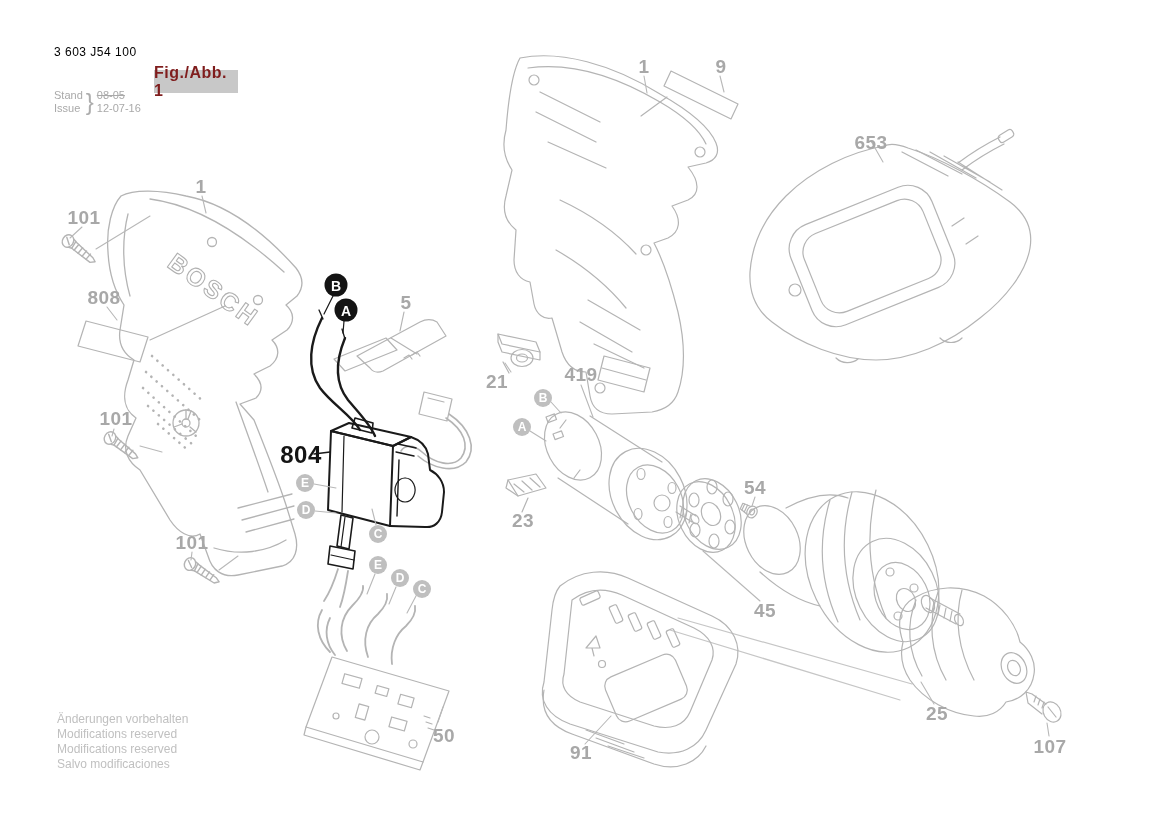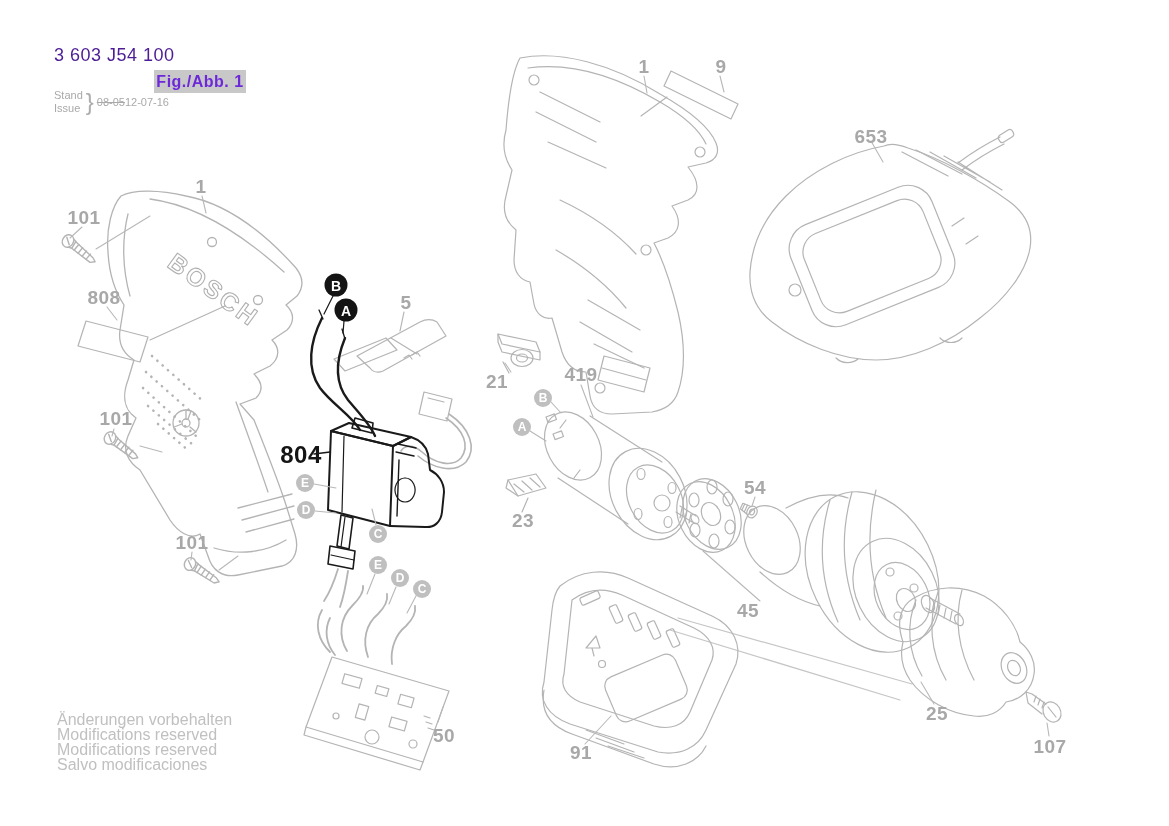--- a/index.html
+++ b/index.html
@@ -1,29 +1,29 @@
 <!DOCTYPE html>
 <html><head>
 <meta charset="utf-8">
 <style>
   html,body{margin:0;padding:0;background:#ffffff;}
   #stage{
     position:relative;width:1169px;height:826px;background:#ffffff;overflow:hidden;
     font-family:"Liberation Sans",sans-serif;
   }
   #art{position:absolute;left:0;top:0;}
-  .hdr-pn{position:absolute;left:54px;top:45px;font-size:18px;color:#4c1d95;letter-spacing:.5px;}
+  .hdr-pn{position:absolute;left:54px;top:45px;font-size:12px;color:#000000;letter-spacing:.5px;}
   .hdr-rev{position:absolute;left:54px;top:67px;color:#a9a9a9;font-size:11px;line-height:13px;display:flex;align-items:center;gap:2px;margin-top:22px;}
   .hdr-rev .lbls{display:flex;flex-direction:column;}
   .hdr-rev .brace{font-size:24px;font-weight:400;color:#adadad;line-height:22px;margin:0 1px;}
-  .hdr-rev .vals{display:flex;flex-direction:row;}
+  .hdr-rev .vals{display:flex;flex-direction:column;}
   .strike{text-decoration:line-through;}
-  .fig-badge{position:absolute;left:154px;top:70px;width:92px;height:23px;background:#c8c8c8;
-    color:#6d28d9;font-weight:bold;font-size:16px;display:flex;align-items:center;justify-content:center;letter-spacing:.5px;}
-  .footer{position:absolute;left:57px;top:712px;font-size:16px;line-height:15px;color:#c0c0c0;}
+  .fig-badge{position:absolute;left:154px;top:70px;width:84px;height:23px;background:#c8c8c8;
+    color:#7f1d1d;font-weight:bold;font-size:16px;display:flex;align-items:center;justify-content:center;letter-spacing:.5px;}
+  .footer{position:absolute;left:57px;top:712px;font-size:12px;line-height:15px;color:#c0c0c0;}
   .plabel{position:absolute;transform:translate(-50%,-50%);font-size:19px;font-weight:bold;color:#a8a8a8;letter-spacing:.5px;white-space:nowrap;}
   .plabel.black{color:#141414;font-size:24px;}
   .co{position:absolute;transform:translate(-50%,-50%);border-radius:50%;display:flex;align-items:center;justify-content:center;font-weight:bold;}
   .co.black{width:23px;height:23px;background:#141414;color:#ffffff;font-size:14px;}
   .co.gray{width:18px;height:18px;background:#bfbfbf;color:#ffffff;font-size:12px;}
 </style>
 </head>
 <body>
 
 <div id="stage">
@@ -354,23 +354,23 @@
   <span class="plabel" style="left:104px;top:298px">808</span>
   <span class="plabel" style="left:116px;top:419px">101</span>
   <span class="plabel" style="left:192px;top:543px">101</span>
   <span class="plabel black" style="left:301px;top:455px">804</span>
   <span class="plabel" style="left:406px;top:303px">5</span>
   <span class="plabel" style="left:497px;top:382px">21</span>
   <span class="plabel" style="left:581px;top:375px">419</span>
   <span class="plabel" style="left:523px;top:521px">23</span>
   <span class="plabel" style="left:644px;top:67px">1</span>
   <span class="plabel" style="left:721px;top:67px">9</span>
-  <span class="plabel" style="left:871px;top:137px">653</span>
+  <span class="plabel" style="left:871px;top:143px">653</span>
   <span class="plabel" style="left:755px;top:488px">54</span>
-  <span class="plabel" style="left:748px;top:611px">45</span>
+  <span class="plabel" style="left:765px;top:611px">45</span>
   <span class="plabel" style="left:937px;top:714px">25</span>
   <span class="plabel" style="left:1050px;top:747px">107</span>
   <span class="plabel" style="left:444px;top:736px">50</span>
   <span class="plabel" style="left:581px;top:753px">91</span>
 
   <span class="co black" style="left:336px;top:285px">B</span>
   <span class="co black" style="left:346px;top:310px">A</span>
   <span class="co gray" style="left:543px;top:398px">B</span>
   <span class="co gray" style="left:522px;top:427px">A</span>
   <span class="co gray" style="left:305px;top:483px">E</span>

